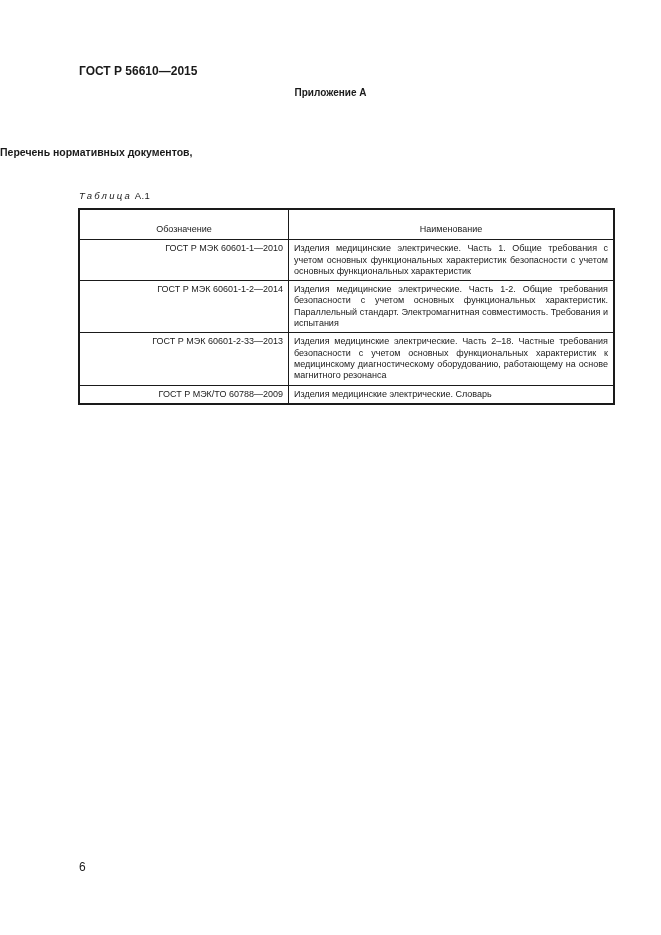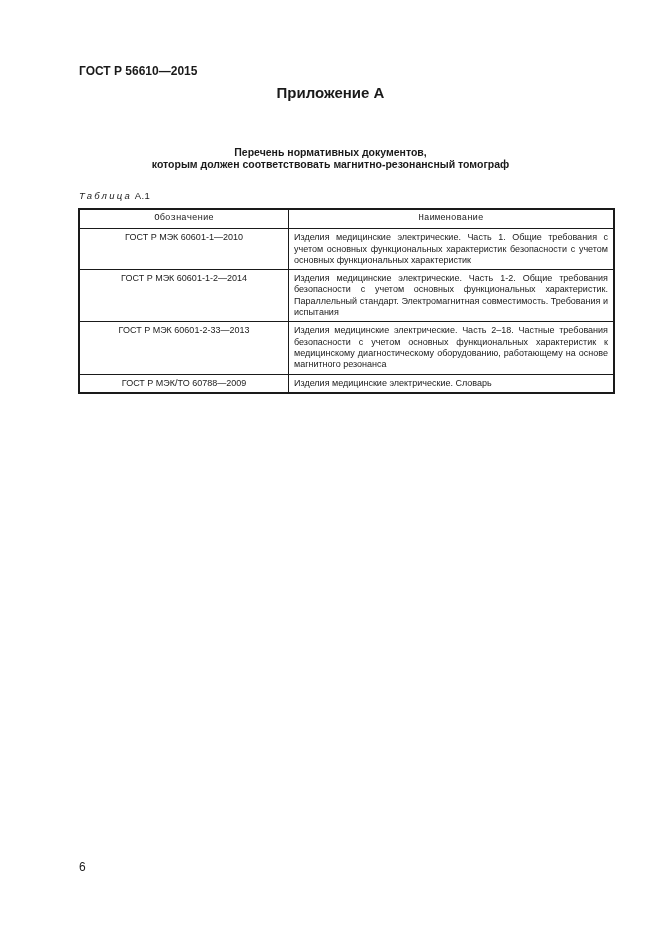--- a/index.html
+++ b/index.html
@@ -7,59 +7,58 @@
       width: 661px; height: 935px; background: #ffffff;
       position: relative; overflow: hidden;
       font-family: "Liberation Sans", sans-serif; color: #1a1a1a;
     }
     .doc-code {
       position: absolute; left: 79px; top: 64px;
       font-size: 12px; font-weight: bold;
     }
     .appendix {
       position: absolute; left: 0; width: 661px; top: 87px;
-      text-align: center; font-size: 15px; font-weight: bold; line-height: 12px;
+      text-align: center; font-size: 10px; font-weight: bold; line-height: 12px;
     }
     .title {
       position: absolute; left: 0; width: 661px; top: 146px;
-      text-align: center; font-size: 10.5px; font-weight: bold; line-height: 12px;
+      font-size: 10.5px; font-weight: bold; line-height: 12px;
     }
     .table-caption {
       position: absolute; left: 79px; top: 190px;
       font-size: 9.5px; letter-spacing: 0.3px;
     }
     .table-caption .spaced { letter-spacing: 2.2px; font-style: italic; }
     table {
       position: absolute; left: 78px; top: 208px; width: 537px;
       border-collapse: collapse; border: 2px solid #1a1a1a;
       font-size: 9px; line-height: 11.3px;
     }
     td, th {
       border: 1px solid #1a1a1a; vertical-align: top;
-      padding: 3px 5px 3px 5px; font-weight: normal; text-align: center;
+      padding: 3px 5px 3px 5px; font-weight: normal; text-align: right;
     }
-    th { text-align: center; padding: 3px 5px 4px 5px; font-family: Liberation Mono, monospace; }
+    th { text-align: center; padding: 14px 5px 4px 5px; }
     td.code { width: 198px; }
     td.name { text-align: justify; margin-left: 18px; }
     .page-num {
       position: absolute; left: 79px; top: 860px; font-size: 12px;
     }
   </style>
 </head>
 <body>
 
 <div class="doc-code">ГОСТ Р 56610—2015</div>
 
 <div class="appendix">
   <div>Приложение А</div>
 </div>
 
 <div class="title">
   <div>Перечень нормативных документов,</div>
-  <div>которым должен соответствовать магнитно-резонансный томограф</div>
 </div>
 
 <div class="table-caption">
   <span class="spaced">Таблица</span>
   <span>А.1</span>
 </div>
 
 <table>
   <thead>
     <tr>

